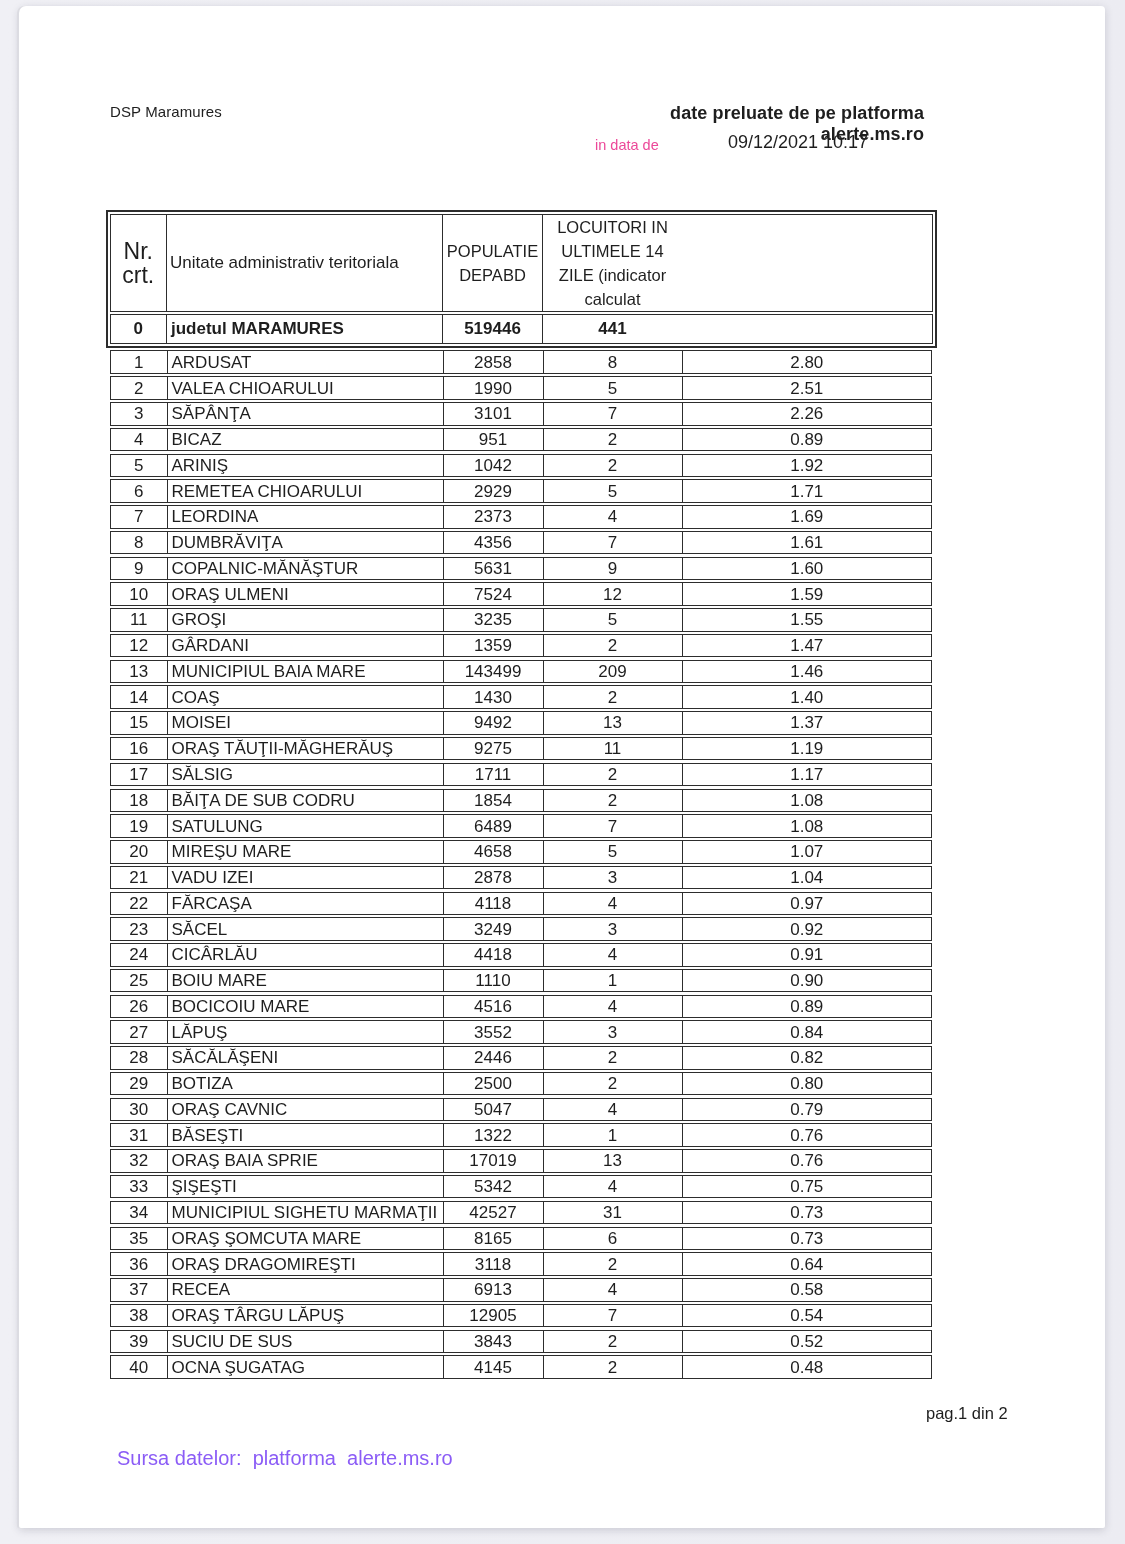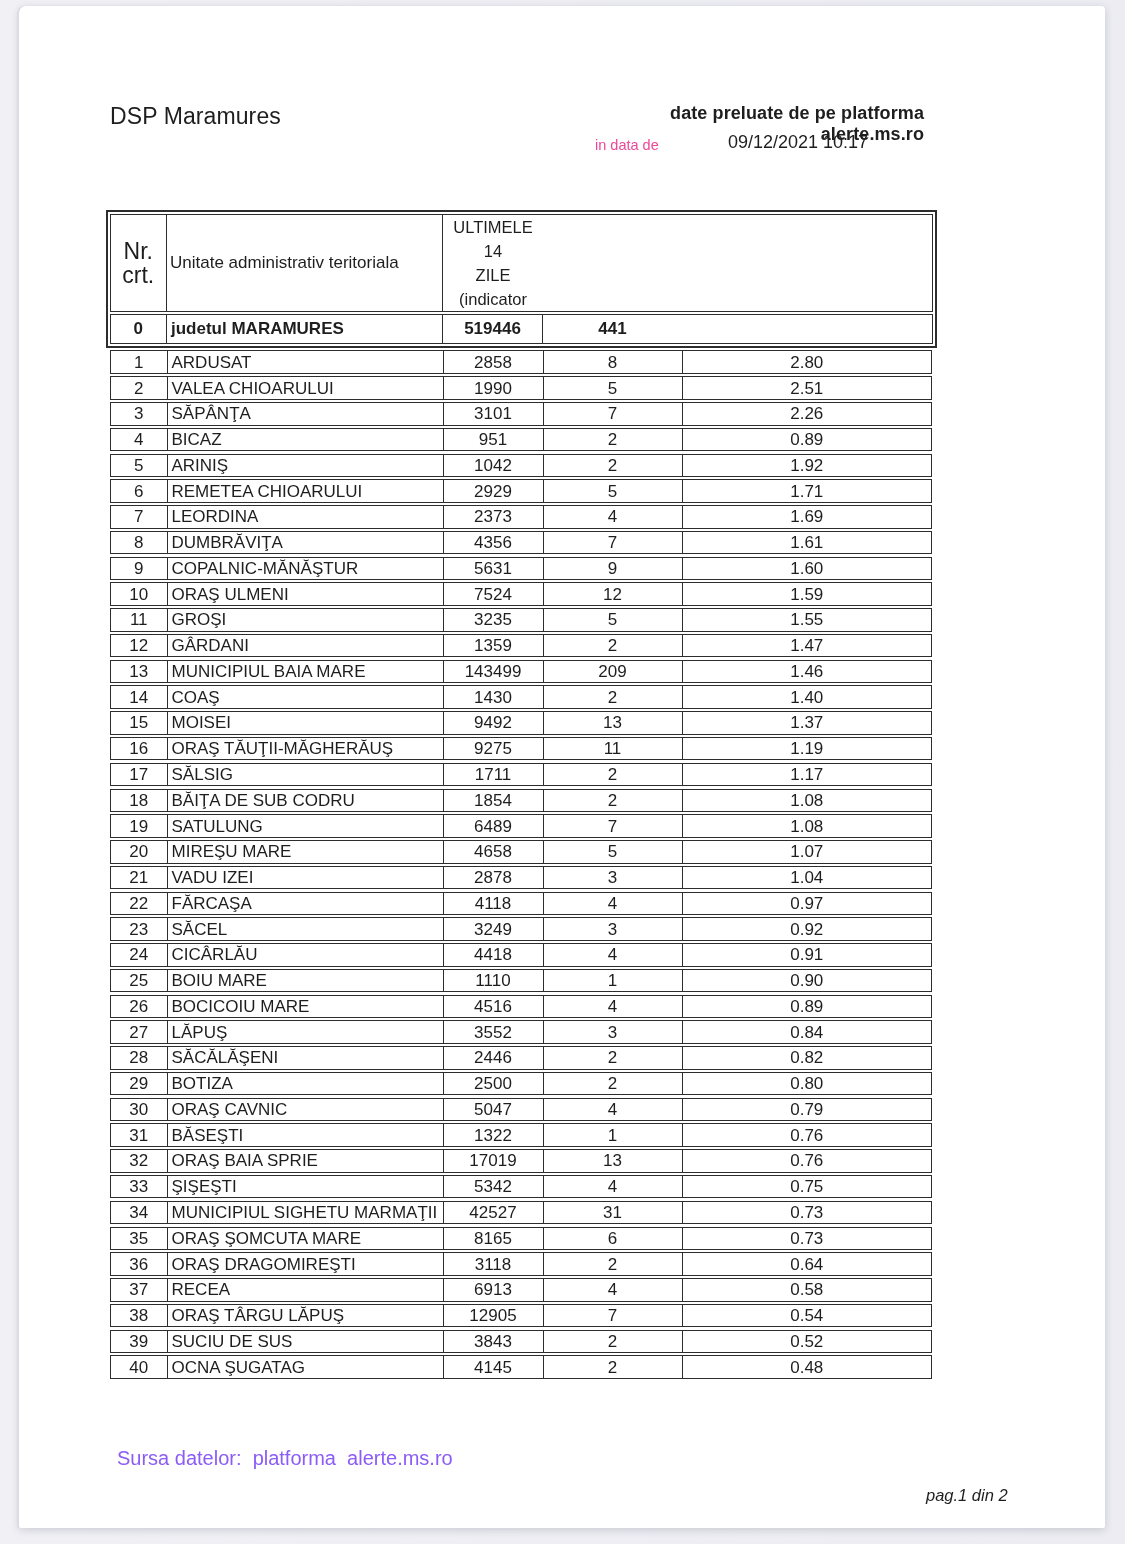--- a/index.html
+++ b/index.html
@@ -11,21 +11,21 @@
     position:relative;
     overflow:hidden;
   }
   .frame{position:absolute;inset:0;background:linear-gradient(90deg,#f0f0f5 0%,#ececf2 100%);}
   .page{
     position:absolute;left:19px;top:6px;width:1086px;height:1522px;
     background:#ffffff;
     border-radius:7px 4px 2px 2px;
     box-shadow:-2px 0 0 #dcdce2, 0 2px 8px rgba(40,40,60,.18);
   }
-  .hdr-left{position:absolute;left:91px;top:97px;font-size:23px;letter-spacing:.1px;}
+  .hdr-left{position:absolute;left:91px;top:97px;font-size:15px;letter-spacing:.1px;}
   .hdr-right{position:absolute;left:565px;top:97px;width:340px;text-align:right;font-size:18px;letter-spacing:.1px;font-weight:bold;}
   .hdr-date-label{position:absolute;left:576px;top:131px;font-size:14.5px;color:#ec4899;}
   .hdr-date-value{position:absolute;left:709px;top:126px;font-size:18px;}
   .tableArea{position:absolute;left:91px;top:204px;width:822px;}
   *{box-sizing:border-box;}
   .head-outer{
     border:2px solid #2d2d2d;
     padding:2px;
     margin:0 -4.5px 2.3px -4.5px;
     background:#fff;
@@ -49,41 +49,43 @@
   }
   .head-row .h-nr{font-size:23px;}
   .head-row .h-unit{justify-content:flex-start;text-align:left;padding-left:3px;font-size:17px;white-space:normal;}
   .sum-row{height:30px;font-weight:bold;font-size:17px;}
   .sum-row .c-name{justify-content:flex-start;padding-left:4px;white-space:nowrap;}
   .datarow{height:23.5px;margin-bottom:2.27px;font-size:17px;}
   .datarow > div{line-height:21px;}
   .datarow .c-name{justify-content:flex-start;padding-left:4px;white-space:nowrap;}
   .c-nr,.c-pop,.c-cases,.c-rate{text-align:center;}
   .footer-src{position:absolute;left:98px;top:1441px;font-size:20px;white-space:pre;color:#8b5cf6;}
-  .footer-page{position:absolute;left:907px;top:1480px;font-size:16.5px;font-style:italic;}
+  .footer-page{position:absolute;left:907px;top:1398px;font-size:16.5px;}
 </style>
 </head>
 <body>
 
 <div class="frame"></div>
 
 <div class="page">
 
   <div class="hdr-left">DSP Maramures</div>
   <div class="hdr-right">date preluate de pe platforma alerte.ms.ro</div>
   <div class="hdr-date-label">in data de</div>
   <div class="hdr-date-value">09/12/2021 10:17</div>
 
   <div class="tableArea">
 
     <div class="head-outer">
       <div class="gridrow head-row">
         <div class="h-nr">Nr.
 crt.</div>
         <div class="h-unit">Unitate administrativ teritoriala</div>
+        <div class="h-pop">POPULATIE
+DEPABD</div>
         <div class="h-rate">CAZURI LA 1000 DE
 LOCUITORI IN ULTIMELE 14
 ZILE (indicator calculat
 folosind populatia DEPABD)</div>
       </div>
       <div class="gridrow sum-row">
         <div class="c-nr">0</div>
         <div class="c-name">judetul MARAMURES</div>
         <div class="c-pop">519446</div>
         <div class="c-cases">441</div>

